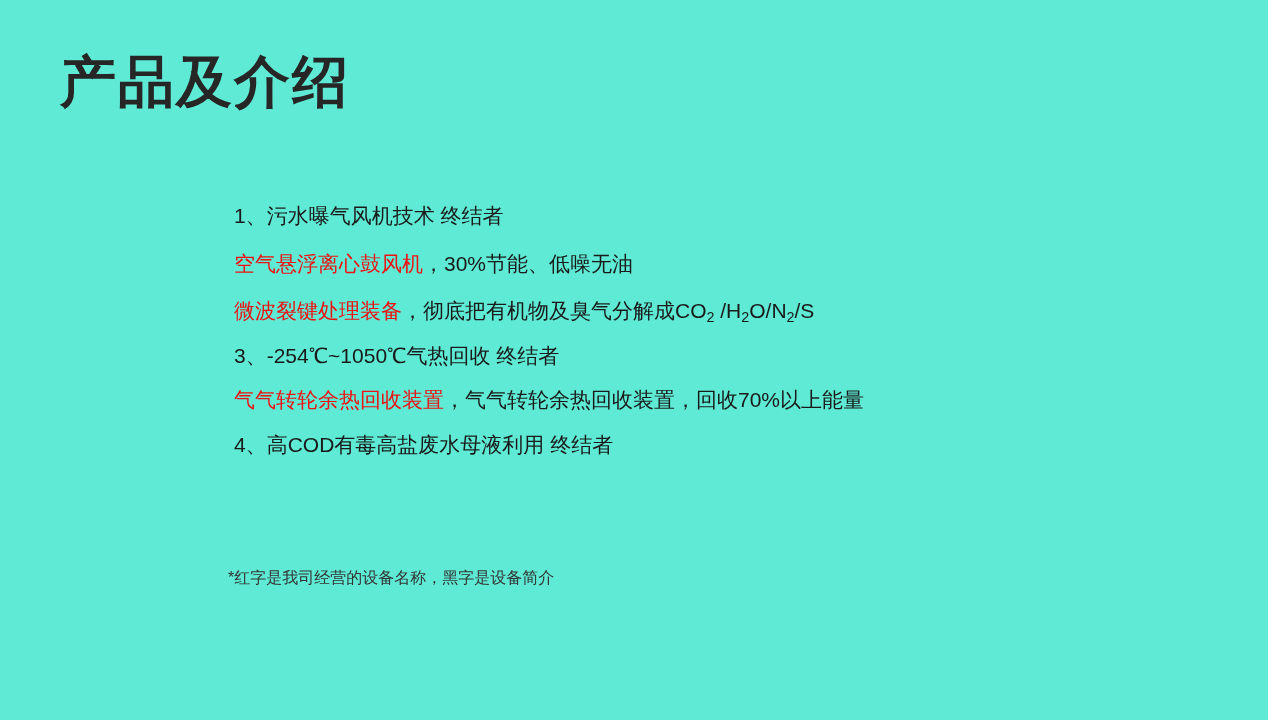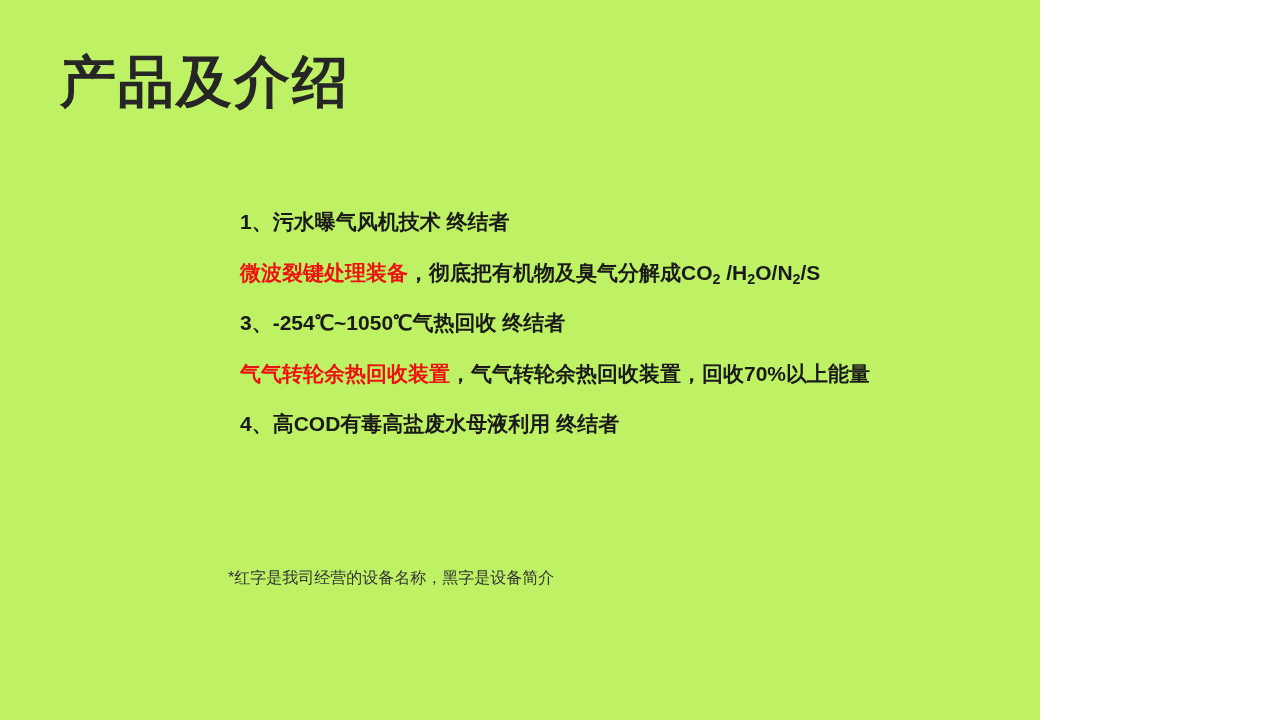--- a/index.html
+++ b/index.html
@@ -8,23 +8,23 @@
   }
   body {
     width: 1280px;
     height: 720px;
     background: #ffffff;
     font-family: "Liberation Sans", sans-serif;
     overflow: hidden;
   }
   .slide {
     position: relative;
-    width: 1040px;
+    width: 1268px;
     height: 720px;
-    background: #bef264;
+    background: #5eead4;
   }
   .slide-title {
     position: absolute;
     left: 60px;
     top: 50px;
     font-size: 56px;
     font-weight: bold;
     color: #262626;
     letter-spacing: 2px;
     line-height: 1.15;
@@ -33,23 +33,22 @@
   .body-block {
     position: absolute;
     left: 222px;
     top: 188px;
     width: 1000px;
   }
   .line {
     font-size: 21px;
     color: #1a1a1a;
     line-height: 1.55;
-    margin: 18px;
+    margin: 12px;
     padding: 0;
-    font-weight: bold;
   }
   .line.sp-large {
     margin-bottom: 15px;
   }
   .line.sp-small {
     margin-bottom: 2px;
   }
   .red {
     color: #ee1111;
   }
@@ -75,20 +74,23 @@
 
 <div class="slide">
 
   <div class="slide-title">产品及介绍</div>
 
   <div class="body-block">
 
     <p class="line sp-large">
       <span class="black">1、</span><span class="black">污水曝气风机技术</span><span class="black"> 终结者</span>
     </p>
+    <p class="line sp-large">
+      <span class="red">空气悬浮离心鼓风机</span><span class="black">，</span><span class="black">30%节能、低噪无油</span>
+    </p>
 
     <p class="line sp-small">
       <span class="red">微波裂键处理装备</span><span class="black">，</span><span class="black">彻底把有机物及臭气分解成CO</span><sub class="black">2</sub><span class="black"> /H</span><sub class="black">2</sub><span class="black">O/N</span><sub class="black">2</sub><span class="black">/S</span>
     </p>
 
     <p class="line sp-small">
       <span class="black">3、</span><span class="black">-254℃~1050℃气热回收</span><span class="black"> 终结者</span>
     </p>
     <p class="line sp-small">
       <span class="red">气气转轮余热回收装置</span><span class="black">，</span><span class="black">气气转轮余热回收装置，回收70%以上能量</span>

